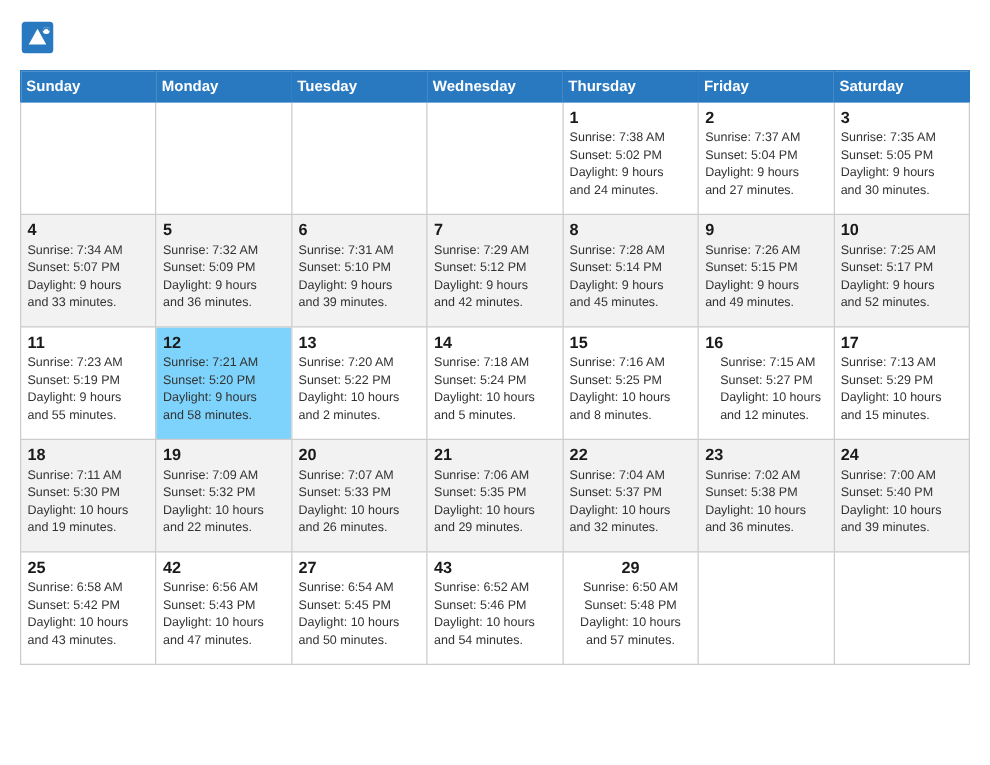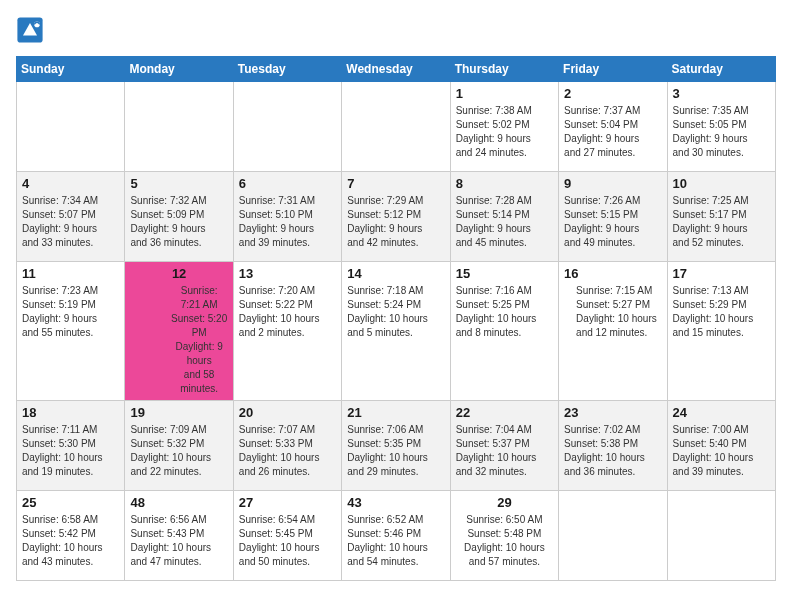--- a/index.html
+++ b/index.html
@@ -213,23 +213,23 @@
         </td>
       </tr>
       <tr>
         <td class="filled" style="background-color: rgb(255, 255, 255);">
           <span class="day-number">11</span>
           <div class="day-info" style="white-space: pre-line;">Sunrise: 7:23 AM
 Sunset: 5:19 PM
 Daylight: 9 hours
 and 55 minutes.</div>
         </td>
-        <td class="filled" style="background-color: #ec4899; text-align: center;">
+        <td class="filled" style="background-color: #7dd3fc;">
           <span class="day-number">12</span>
-          <div class="day-info" style="white-space: pre-line; margin-left: 40px;">Sunrise: 7:21 AM
+          <div class="day-info" style="white-space: pre-line;">Sunrise: 7:21 AM
 Sunset: 5:20 PM
 Daylight: 9 hours
 and 58 minutes.</div>
         </td>
         <td class="filled" style="background-color: rgb(255, 255, 255);">
           <span class="day-number">13</span>
           <div class="day-info" style="white-space: pre-line;">Sunrise: 7:20 AM
 Sunset: 5:22 PM
 Daylight: 10 hours
 and 2 minutes.</div>
@@ -316,21 +316,21 @@
       </tr>
       <tr>
         <td class="filled" style="background-color: rgb(255, 255, 255);">
           <span class="day-number">25</span>
           <div class="day-info" style="white-space: pre-line;">Sunrise: 6:58 AM
 Sunset: 5:42 PM
 Daylight: 10 hours
 and 43 minutes.</div>
         </td>
         <td class="filled" style="background-color: rgb(255, 255, 255);">
-          <span class="day-number">48</span>
+          <span class="day-number">42</span>
           <div class="day-info" style="white-space: pre-line;">Sunrise: 6:56 AM
 Sunset: 5:43 PM
 Daylight: 10 hours
 and 47 minutes.</div>
         </td>
         <td class="filled" style="background-color: rgb(255, 255, 255);">
           <span class="day-number">27</span>
           <div class="day-info" style="white-space: pre-line;">Sunrise: 6:54 AM
 Sunset: 5:45 PM
 Daylight: 10 hours

